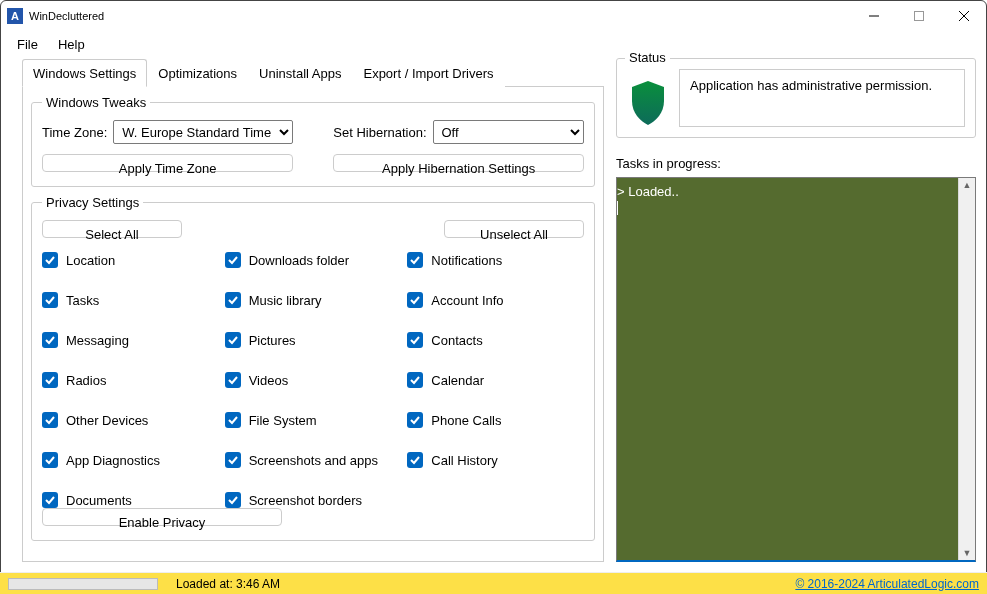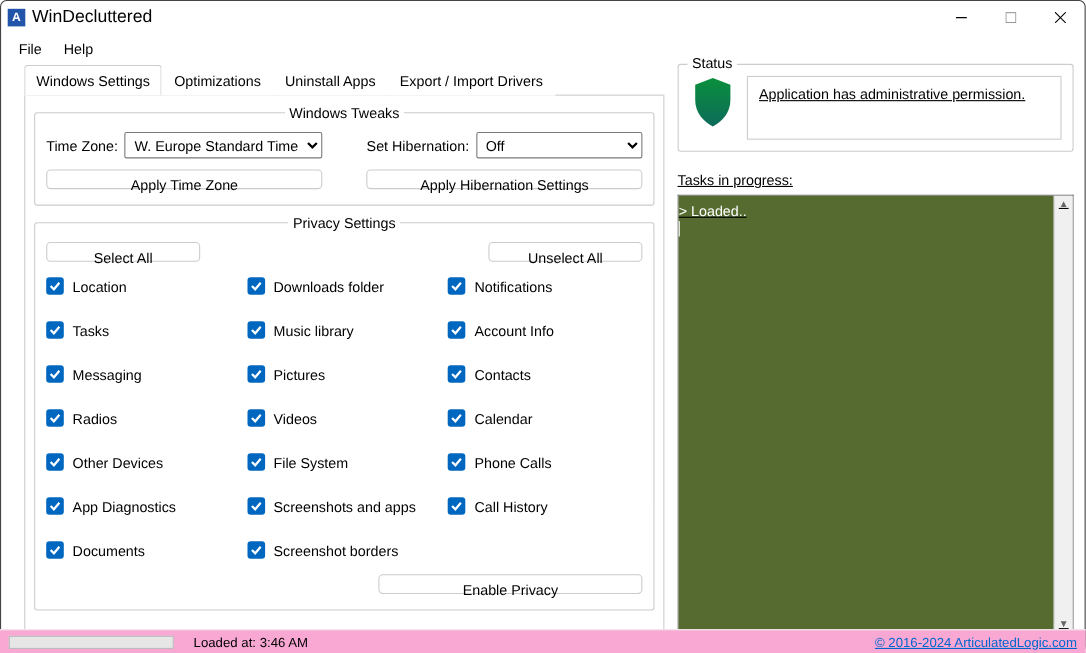--- a/index.html
+++ b/index.html
@@ -1,82 +1,82 @@
 <!DOCTYPE html>
 <html><head>
   <meta charset="utf-8">
   <style>
     * { box-sizing: border-box; margin: 0; padding: 0; }
     body { font-family: "Segoe UI", Tahoma, sans-serif; font-size: 13px; background: #fff; width: 987px; height: 594px; overflow: hidden; border: 1px solid #444; border-radius: 6px; color: #000; }
 
     
     .titlebar { display: flex; align-items: center; height: 30px; padding-left: 6px; }
     .titlebar .appicon { width: 16px; height: 16px; background: #2255aa; color: #fff; font-size: 11px; font-weight: bold; display: inline-flex; align-items: center; justify-content: center; margin-right: 6px; }
-    .titlebar .title { flex: 1; font-size: 16px; }
+    .titlebar .title { flex: 1; font-size: 11px; }
     .titlebar .winbtns { display: flex; }
     .titlebar .winbtn { width: 45px; height: 30px; display: flex; align-items: center; justify-content: center; }
     .titlebar .winbtn.disabled { opacity: .4; }
     .titlebar .winbtn svg { stroke: #000; }
 
     
     .menubar { display: flex; gap: 4px; padding: 4px 8px; font-size: 13px; }
     .menubar .menuitem { padding: 2px 8px; }
 
     
     .content { display: flex; padding: 0 10px; gap: 12px; }
     .left { flex: 1; padding-left: 11px; }
-    .right { width: 360px; display: flex; flex-direction: column; text-decoration: underline; }
+    .right { width: 360px; display: flex; flex-direction: column; }
 
     
     .tabs { display: flex; border-bottom: 1px solid #ccc; font-size: 13px; }
     .tab { padding: 6px 10px 5px; background: #fff; cursor: default; position: relative; top: 1px; border: 1px solid transparent; }
     .tab.active { border: 1px solid #ccc; border-bottom: 1px solid #fff; border-radius: 3px 3px 0 0; }
     .tabpanel { border: 1px solid #ccc; border-top: none; padding: 8px 8px 12px; }
 
     
     fieldset { border: 1px solid #ccc; border-radius: 3px; padding: 10px 10px 14px; margin-bottom: 8px; }
-    fieldset legend { padding: 0 4px; font-size: 13px; text-align: center; }
+    fieldset legend { padding: 0 4px; font-size: 13px; }
 
     
     .tweaks-row { display: flex; gap: 40px; }
     .tweaks-col { flex: 1; display: flex; flex-direction: column; gap: 10px; }
     .inline { display: flex; align-items: center; gap: 6px; }
     .inline label { white-space: nowrap; }
     select { flex: 1; height: 24px; font-size: 13px; border: 1px solid #7a7a7a; border-radius: 2px; padding: 0 4px; background: #fff; }
 
     .btn { display: block; width: 100%; height: 18px; border: 1px solid #ccc; border-radius: 4px; background: #fff; font-size: 13px; text-align: center; line-height: 28px; }
 
     
     .priv-btns { display: flex; gap: 20px; margin-bottom: 14px; }
     .priv-btns .btn { width: 140px; }
     .priv-btns .spacer { flex: 1; }
     .checks { display: grid; grid-template-columns: repeat(3, 1fr); gap: 24px 6px; font-size: 13px; }
     .check { display: flex; align-items: center; gap: 8px; }
     .cb { width: 16px; height: 16px; border-radius: 3px; background: #0067c0; display: inline-flex; align-items: center; justify-content: center; }
     .cb svg { stroke: #fff; }
 
-    .enable-wrap { display: flex; justify-content: flex-end; margin-top: 14px; }
+    .enable-wrap { display: flex; justify-content: flex-start; }
     .enable-wrap .btn { width: 240px; }
 
     
     .status-group { border: 1px solid #ccc; border-radius: 3px; padding: 10px; position: relative; }
     .status-group .legend { position: absolute; top: -9px; left: 8px; background: #fff; padding: 0 4px; font-size: 13px; }
-    .status-row { display: flex; align-items: flex-start; gap: 10px; }
+    .status-row { display: flex; align-items: flex-end; gap: 10px; }
     .shield { width: 42px; height: 48px; }
     .statusbox { flex: 1; border: 1px solid #ccc; padding: 8px 10px; min-height: 58px; font-size: 13px; }
 
     .tasks-label { margin-top: 18px; margin-bottom: 6px; font-size: 13px; }
     .console-wrap { position: relative; flex: 1; border: 1px solid #7a7a7a; border-bottom: 2px solid #0067c0; display: flex; }
     .console { flex: 1; background: #556b2f; color: #ffffff; font-size: 13px; padding: 6px 0; font-family: "Segoe UI", sans-serif; }
     .console .cursor { display: inline-block; width: 1px; height: 14px; background: #fff; vertical-align: middle; }
     .scrollbar { width: 17px; background: #f0f0f0; display: flex; flex-direction: column; justify-content: space-between; align-items: center; border-left: 1px solid #d9d9d9; }
     .scrollarrow { font-size: 9px; color: #666; padding: 2px 0; }
 
     
-    .statusbar { position: absolute; bottom: 0; left: 0; right: 0; height: 22px; display: flex; align-items: center; font-size: 12px; padding: 0 8px; border-top: 1px solid #eee; background: #f9a8d4; }
+    .statusbar { position: absolute; bottom: 0; left: 0; right: 0; height: 22px; display: flex; align-items: center; font-size: 12px; padding: 0 8px; border-top: 1px solid #eee; background: #fde047; }
     .statusbar .progress { width: 150px; height: 12px; border: 1px solid #bbb; background: #e6e6e6; margin-right: 18px; }
     .statusbar .spacer { flex: 1; }
     .statusbar .copy { color: #0066cc; text-decoration: underline; }
   </style>
 </head>
 <body>
 
 <div class="titlebar">
   <span class="appicon">A</span>
   <span class="title">WinDecluttered</span>

